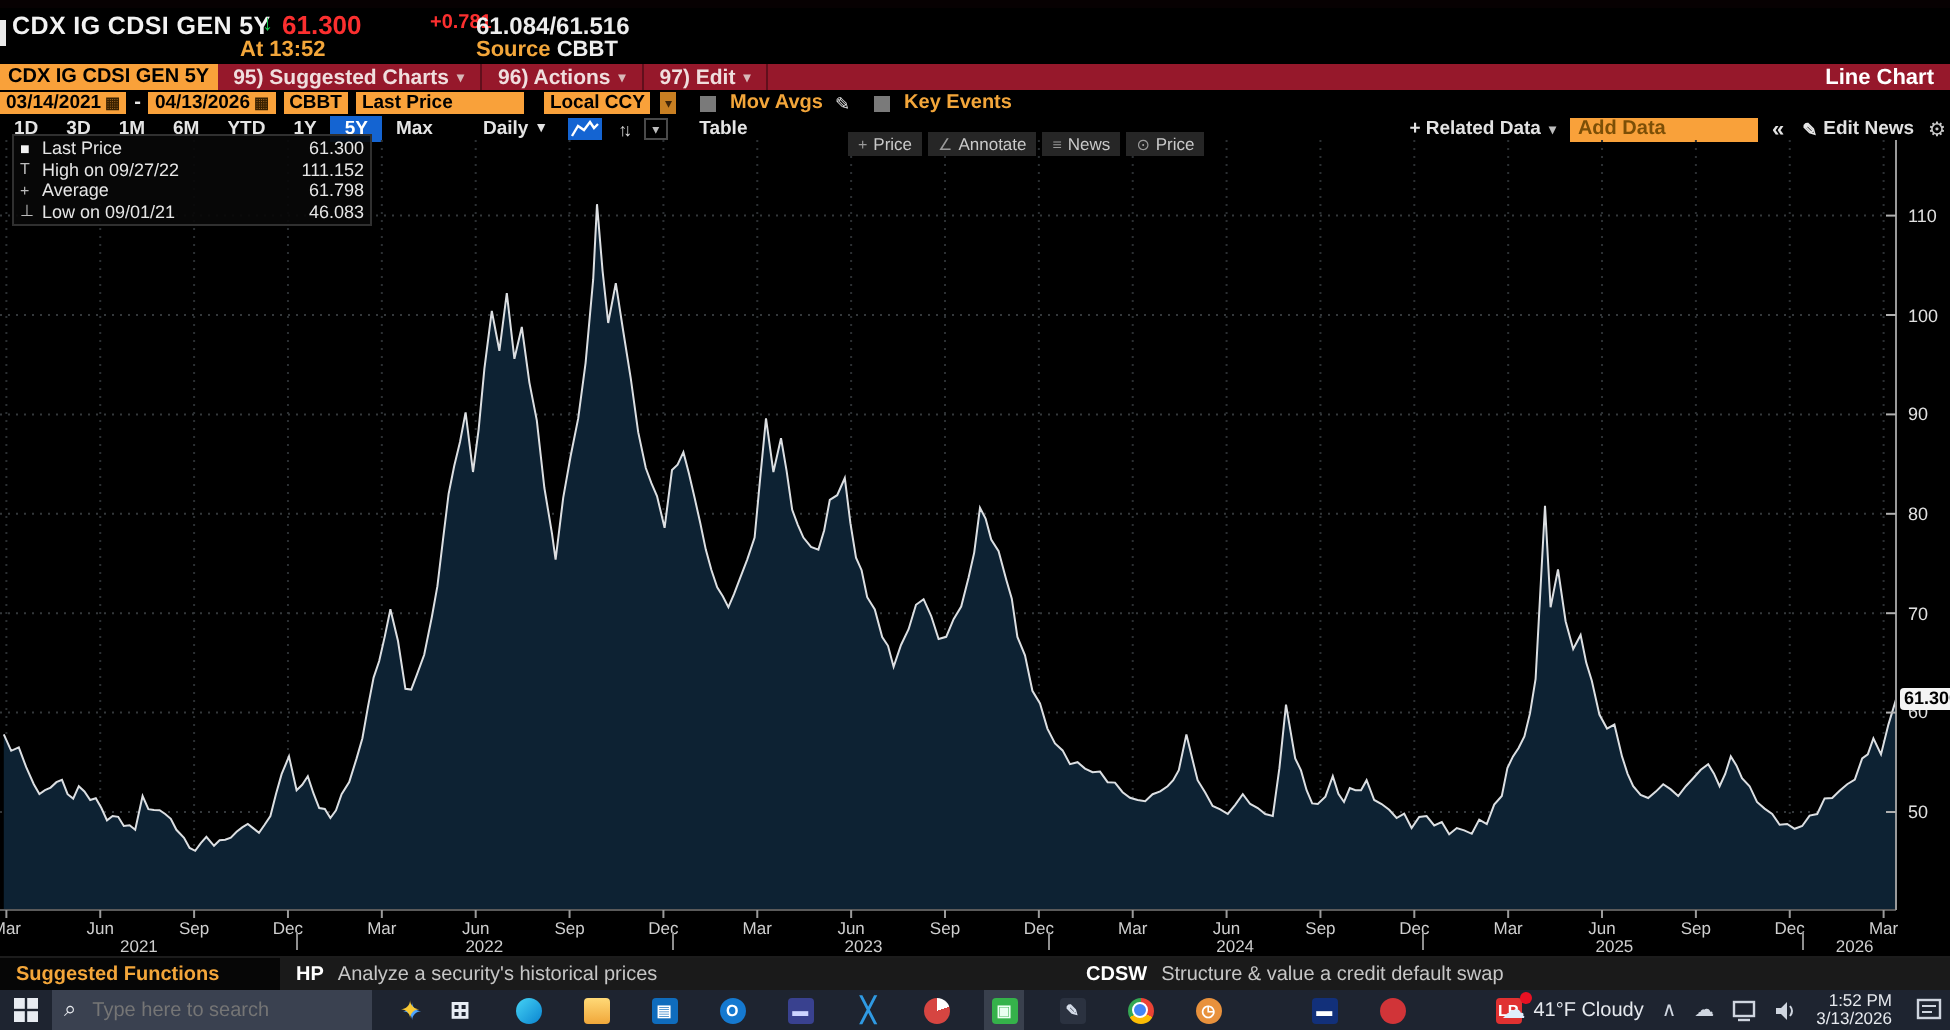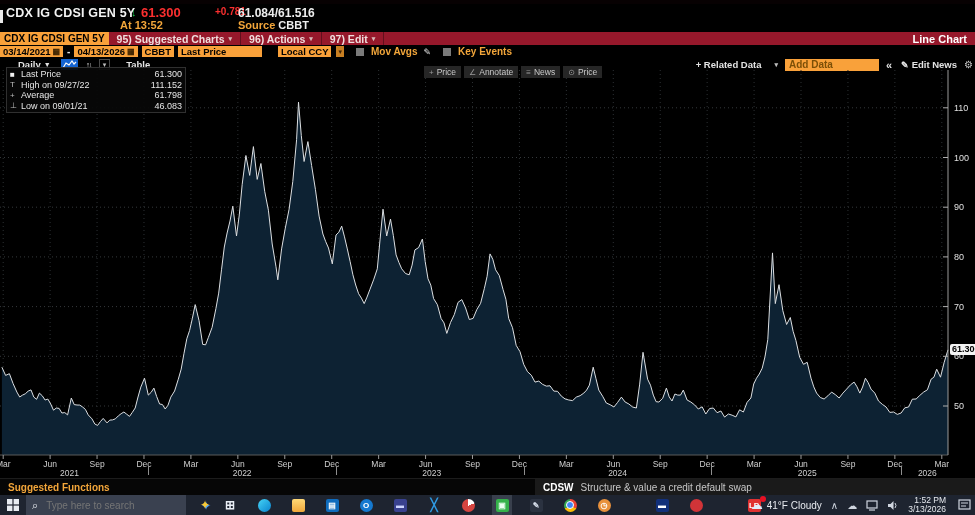--- a/index.html
+++ b/index.html
@@ -36,21 +36,21 @@
   .prow{left:0;top:58px;width:975px;height:13px;background:#000;display:flex;align-items:center;}
   .pbtn{color:#e4e4e4;font-size:9.5px;font-weight:bold;padding:1px 7px;cursor:default;}
   .pbtn.sel{background:#1464d2;color:#fff;}
   .freq{color:#e4e4e4;font-size:9.5px;font-weight:bold;margin-left:10px;display:flex;align-items:center;gap:3px;padding-left:8px;}
   .freq .dd{font-size:7px;}
   .chartico{width:17px;height:11px;background:#1464d2;margin-left:10px;display:flex;align-items:center;justify-content:center;}
   .sortico{color:#d6d6d6;font-size:9px;margin-left:8px;letter-spacing:-2px;}
   .sortdd{color:#bdbdbd;font-size:7px;margin-left:8px;border:1px solid #4a4a4a;padding:0 3px;height:9px;display:flex;align-items:center;}
   .tablbl{color:#e4e4e4;font-size:9.5px;font-weight:bold;margin-left:16px;}
   .rctrl{position:absolute;right:2px;top:58px;height:13px;display:flex;align-items:center;gap:7px;}
-  .rdlab{color:#e2e2e2;font-size:9.5px;font-weight:bold;display:flex;gap:13px;align-items:center;}
+  .rdlab{color:#e2e2e2;font-size:9.5px;font-weight:bold;display:flex;gap:4px;align-items:center;}
   .rdlab .dd{font-size:7px;color:#bdbdbd;}
   .adddata{background:#f9a13a;color:#7c4f07;font-size:10px;font-weight:bold;width:86px;height:12px;display:flex;align-items:center;padding:0 4px;}
   .collapse{color:#e2e2e2;font-size:11px;font-weight:bold;}
   .editchart{color:#e2e2e2;font-size:9.5px;font-weight:bold;display:flex;gap:3px;align-items:center;}
   .gear{color:#c9c9c9;font-size:10px;}
   
   #chartwrap{left:0;top:70px;width:975px;height:408px;}
   .ylab{position:absolute;color:#e0e0e0;font-size:9px;left:954px;}
   .pill{position:absolute;left:950px;background:#f4f4f4;color:#000;font-size:9px;font-weight:bold;
         padding:0 2px;border-radius:2px;line-height:11px;}
@@ -133,30 +133,40 @@
     <span>03/14/2021</span>
       <span class="cal">▦</span>
   </div>
   <span class="dash">-</span>
   <div class="chip">
     <span>04/13/2026</span>
       <span class="cal">▦</span>
   </div>
   <div class="chip">CBBT</div>
   <div class="chip" style="width:78px">Last Price</div>
-  <div class="chip" style="margin-left:12px">Local CCY</div>
+  <div class="chip" style="margin-left:6px">Local CCY</div>
   <div class="ccydd">▾</div>
   <span class="cb"></span>
   <span class="cblab">Mov Avgs</span>
   <span class="pencil">✎</span>
   <span class="cb"></span>
   <span class="cblab">Key Events</span>
 </div>
 
 <div class="abs prow">
+  <div style="display:flex">
+      <div class="pbtn">1D</div>
+      <div class="pbtn">3D</div>
+      <div class="pbtn">1M</div>
+      <div class="pbtn">6M</div>
+      <div class="pbtn">YTD</div>
+      <div class="pbtn">1Y</div>
+      <div class="pbtn sel">5Y</div>
+      <div class="pbtn">Max</div>
+    </div>
   <div class="freq">
     <span>Daily</span>
       <span class="dd">▼</span>
   </div>
   <div class="chartico">
     <svg width="15" height="9" viewBox="0 0 15 9">
       <polyline points="1,8 4,3 7,5 10,1 12,4 14,2" fill="none" stroke="#fff" stroke-width="1.2"></polyline>
     </svg>
   </div>
   <span class="sortico">↑↓</span>
@@ -278,20 +288,24 @@
       <line x1="707.1516831682904" y1="385" x2="707.1516831682904" y2="389" stroke="#9a9a9a" stroke-width="1"></line>
       <line x1="754.0823762375978" y1="385" x2="754.0823762375978" y2="389" stroke="#9a9a9a" stroke-width="1"></line>
       <line x1="801.0130693069051" y1="385" x2="801.0130693069051" y2="389" stroke="#9a9a9a" stroke-width="1"></line>
       <line x1="847.9437623762125" y1="385" x2="847.9437623762125" y2="389" stroke="#9a9a9a" stroke-width="1"></line>
       <line x1="894.8744554455199" y1="385" x2="894.8744554455199" y2="389" stroke="#9a9a9a" stroke-width="1"></line>
       <line x1="941.8051485148271" y1="385" x2="941.8051485148271" y2="389" stroke="#9a9a9a" stroke-width="1"></line>
     </svg><div class="ylab" style="top: 331px;">50</div><div class="ylab" style="top: 281.3px;">60</div><div class="ylab" style="top: 231.6px;">70</div><div class="ylab" style="top: 181.9px;">80</div><div class="ylab" style="top: 132.2px;">90</div><div class="ylab" style="top: 82.5px;">100</div><div class="ylab" style="top: 32.8px;">110</div><div class="pill" style="top: 273.839px;">61.300</div><div class="xlab" style="left: -11.8087px; top: 389px;">Mar</div><div class="xlab" style="left: 35.122px; top: 389px;">Jun</div><div class="xlab" style="left: 82.0527px; top: 389px;">Sep</div><div class="xlab" style="left: 128.983px; top: 389px;">Dec</div><div class="xlab" style="left: 175.914px; top: 389px;">Mar</div><div class="xlab" style="left: 222.845px; top: 389px;">Jun</div><div class="xlab" style="left: 269.775px; top: 389px;">Sep</div><div class="xlab" style="left: 316.706px; top: 389px;">Dec</div><div class="xlab" style="left: 363.637px; top: 389px;">Mar</div><div class="xlab" style="left: 410.568px; top: 389px;">Jun</div><div class="xlab" style="left: 457.498px; top: 389px;">Sep</div><div class="xlab" style="left: 504.429px; top: 389px;">Dec</div><div class="xlab" style="left: 551.36px; top: 389px;">Mar</div><div class="xlab" style="left: 598.29px; top: 389px;">Jun</div><div class="xlab" style="left: 645.221px; top: 389px;">Sep</div><div class="xlab" style="left: 692.152px; top: 389px;">Dec</div><div class="xlab" style="left: 739.082px; top: 389px;">Mar</div><div class="xlab" style="left: 786.013px; top: 389px;">Jun</div><div class="xlab" style="left: 832.944px; top: 389px;">Sep</div><div class="xlab" style="left: 879.874px; top: 389px;">Dec</div><div class="xlab" style="left: 926.805px; top: 389px;">Mar</div><div class="xlab" style="left: 54.4574px; top: 398px;">2021</div><div class="xlab" style="left: 227.162px; top: 398px;">2022</div><div class="xlab" style="left: 416.762px; top: 398px;">2023</div><div class="xlab" style="left: 602.608px; top: 398px;">2024</div><div class="xlab" style="left: 792.208px; top: 398px;">2025</div><div class="xlab" style="left: 912.35px; top: 398px;">2026</div><div class="ybreak" style="left: 148.301px; top: 396px;"></div><div class="ybreak" style="left: 336.024px; top: 396px;"></div><div class="ybreak" style="left: 523.747px; top: 396px;"></div><div class="ybreak" style="left: 711.469px; top: 396px;"></div><div class="ybreak" style="left: 901.069px; top: 396px;"></div></div>
 
 <div class="abs sugg">
   <span class="sugglab">Suggested Functions</span>
+  <div class="spanel" style="left:140px;width:392px;">
+    <span class="scode">HP</span>
+    <span class="sdesc">Analyze a security's historical prices</span>
+  </div>
   <div class="spanel" style="left:535px;width:440px;">
     <span class="scode">CDSW</span>
     <span class="sdesc">Structure &amp; value a credit default swap</span>
   </div>
 </div>
 
 <div class="abs taskbar">
   <div class="startbtn">
     <svg width="12" height="12" viewBox="0 0 12 12">
       <rect x="0" y="0" width="5.4" height="5.4" fill="#e8ecf2"></rect>

